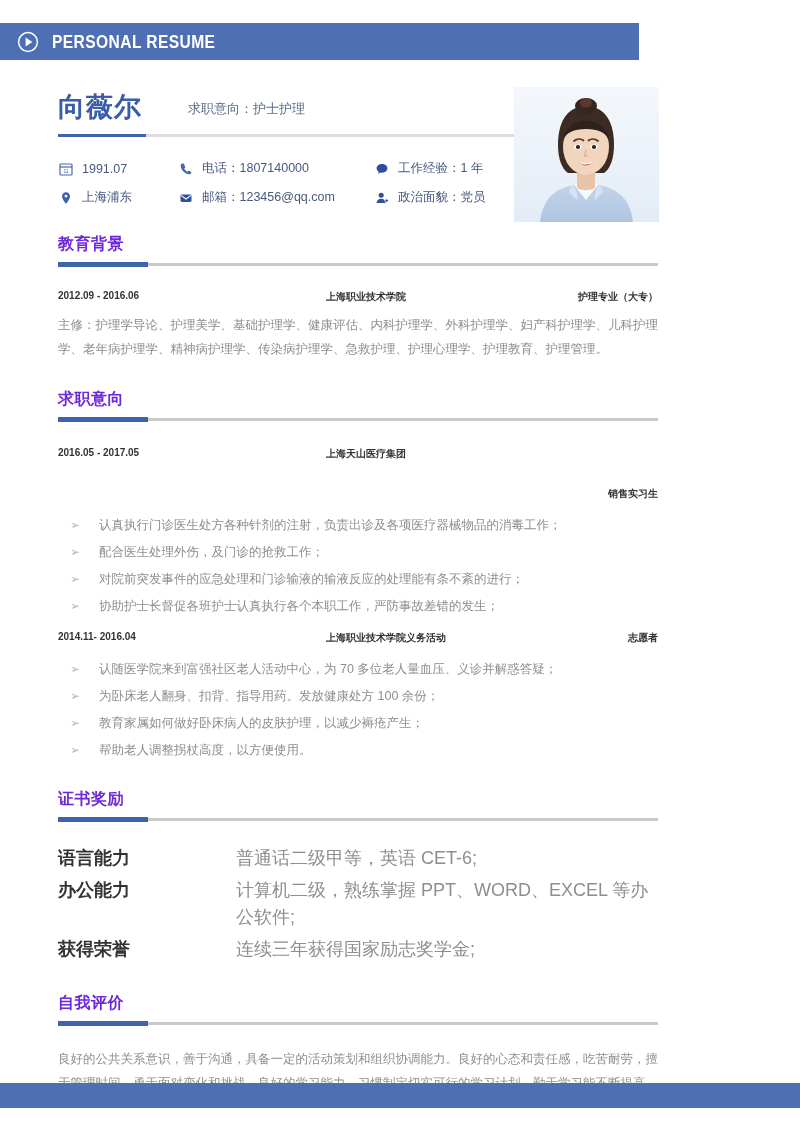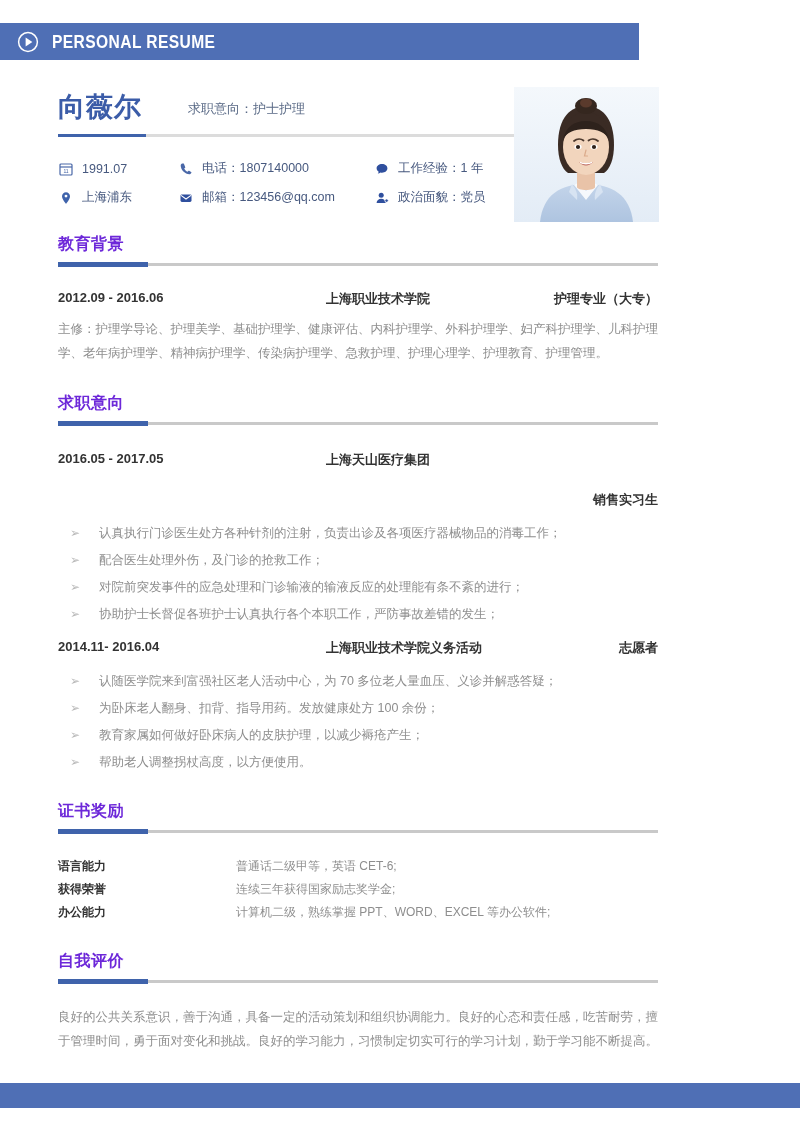--- a/index.html
+++ b/index.html
@@ -149,21 +149,21 @@
     position: absolute;
     left: 0; top: -1px;
     width: 90px;
     height: 5px;
     background: #3f63ab;
   }
 
   
   .entry {
     display: flex;
-    font-size: 13px;
+    font-size: 10px;
     font-weight: bold;
     color: #333333;
     margin-bottom: 2px;
     justify-content: center;
   }
   .entry .e-date { width: 268px; flex: 0 0 auto; }
   .entry .e-org  { width: 228px; flex: 0 0 auto; }
   .entry .e-role { flex: 1 1 auto; }
 
   .para {
@@ -186,23 +186,22 @@
     left: 12px;
     top: 0;
     color: #b9b9b9;
     font-size: 12px;
   }
 
   
   .cert-row {
     display: flex;
     margin-bottom: 5px;
-    font-size: 12px;
+    font-size: 18px;
     line-height: 1.5;
-    align-items: flex-end;
   }
   .cert-label {
     width: 178px;
     flex: 0 0 auto;
     font-weight: bold;
     color: #333333;
   }
   .cert-value { color: #8e8e8e; }
 
   
@@ -395,26 +394,26 @@
   <div class="section" style="margin-top:33px;">
     <div class="sec-head">证书奖励</div>
     <div class="sec-rule"></div>
 
     <div style="margin-top:24px;">
       <div class="cert-row">
         <div class="cert-label">语言能力</div>
         <div class="cert-value">普通话二级甲等，英语 CET-6;</div>
       </div>
       <div class="cert-row">
+        <div class="cert-label">办公能力</div>
+        <div class="cert-value">计算机二级，熟练掌握 PPT、WORD、EXCEL 等办公软件;</div>
+      </div>
+      <div class="cert-row">
         <div class="cert-label">获得荣誉</div>
         <div class="cert-value">连续三年获得国家励志奖学金;</div>
-      </div>
-      <div class="cert-row">
-        <div class="cert-label">办公能力</div>
-        <div class="cert-value">计算机二级，熟练掌握 PPT、WORD、EXCEL 等办公软件;</div>
       </div>
     </div>
   </div>
 
   <div class="section" style="margin-top:32px;">
     <div class="sec-head">自我评价</div>
     <div class="sec-rule"></div>
 
     <div class="para" style="margin-top:22px;">良好的公共关系意识，善于沟通，具备一定的活动策划和组织协调能力。良好的心态和责任感，吃苦耐劳，擅于管理时间，勇于面对变化和挑战。良好的学习能力，习惯制定切实可行的学习计划，勤于学习能不断提高。</div>
   </div>

